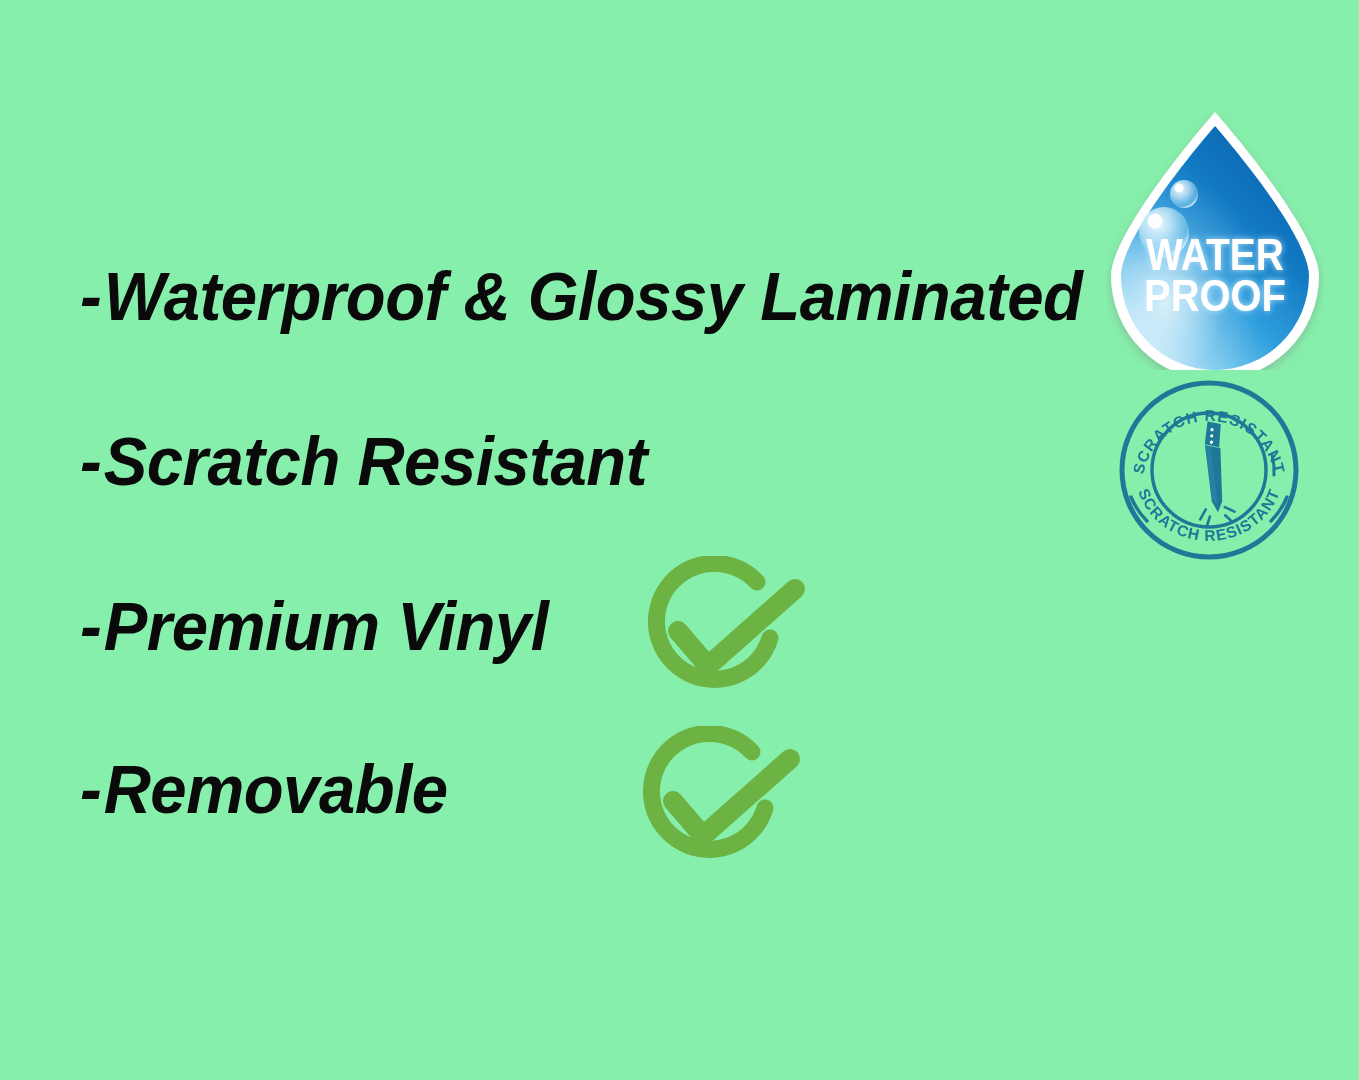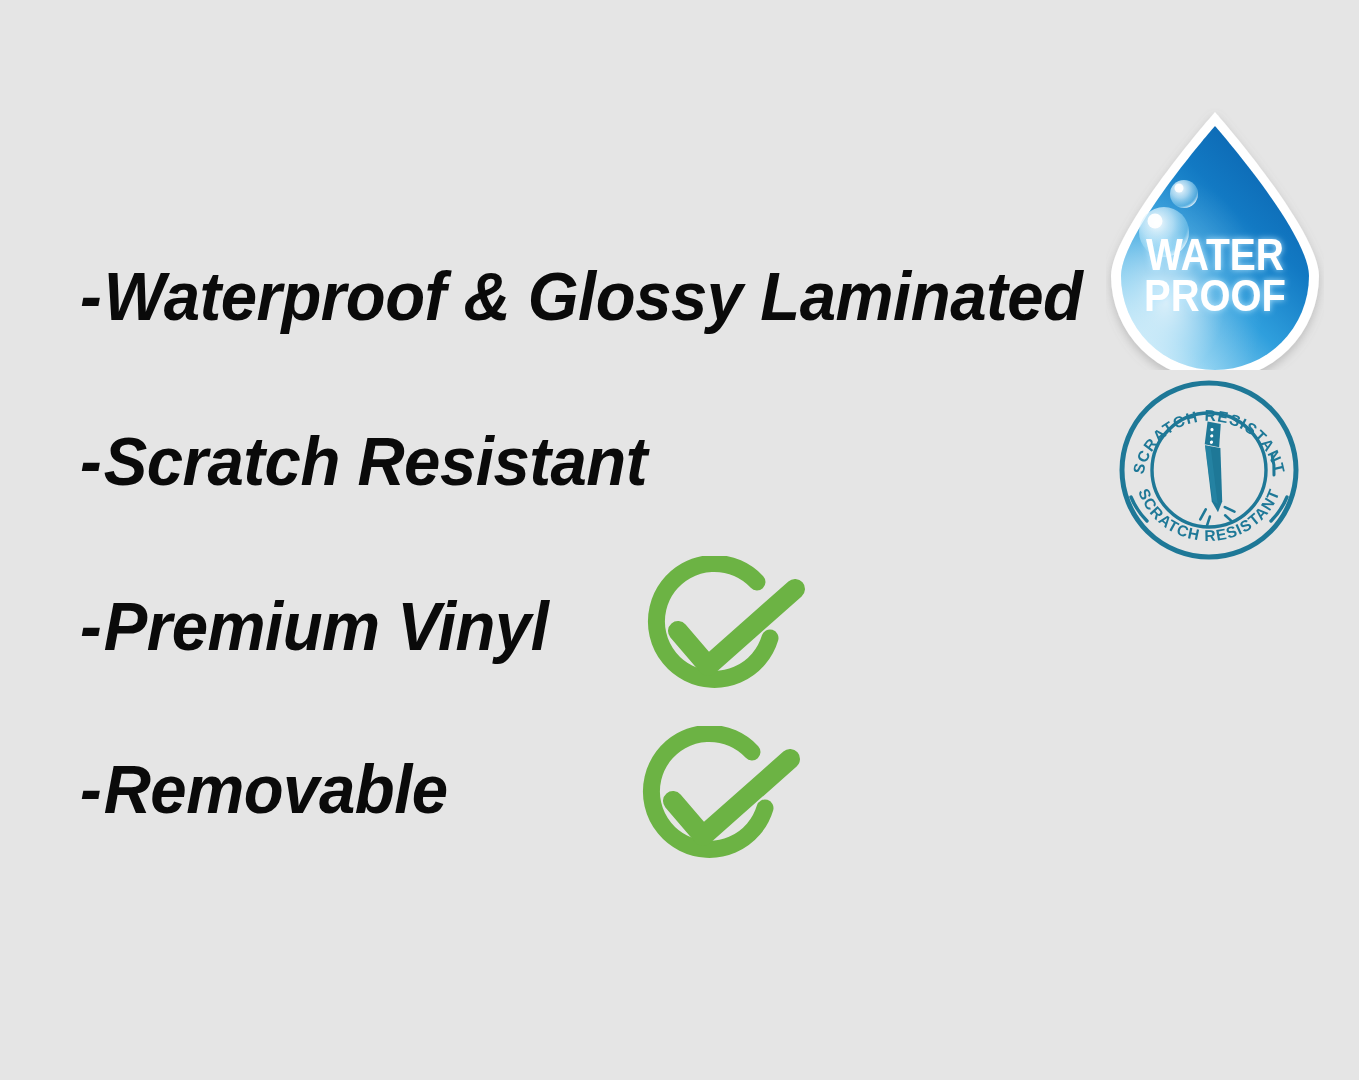--- a/index.html
+++ b/index.html
@@ -7,21 +7,21 @@
     padding: 0;
     background: #ffffff;
   }
   body {
     font-family: "Liberation Sans", sans-serif;
   }
   #canvas {
     position: relative;
     width: 1359px;
     height: 1080px;
-    background: #e5e5e5;
+    background: #86efac;
     overflow: hidden;
     text-align: center;
   }
 
   
   .feature-line {
     position: absolute;
     white-space: nowrap;
     font-family: "Liberation Sans", sans-serif;
     font-weight: bold;

